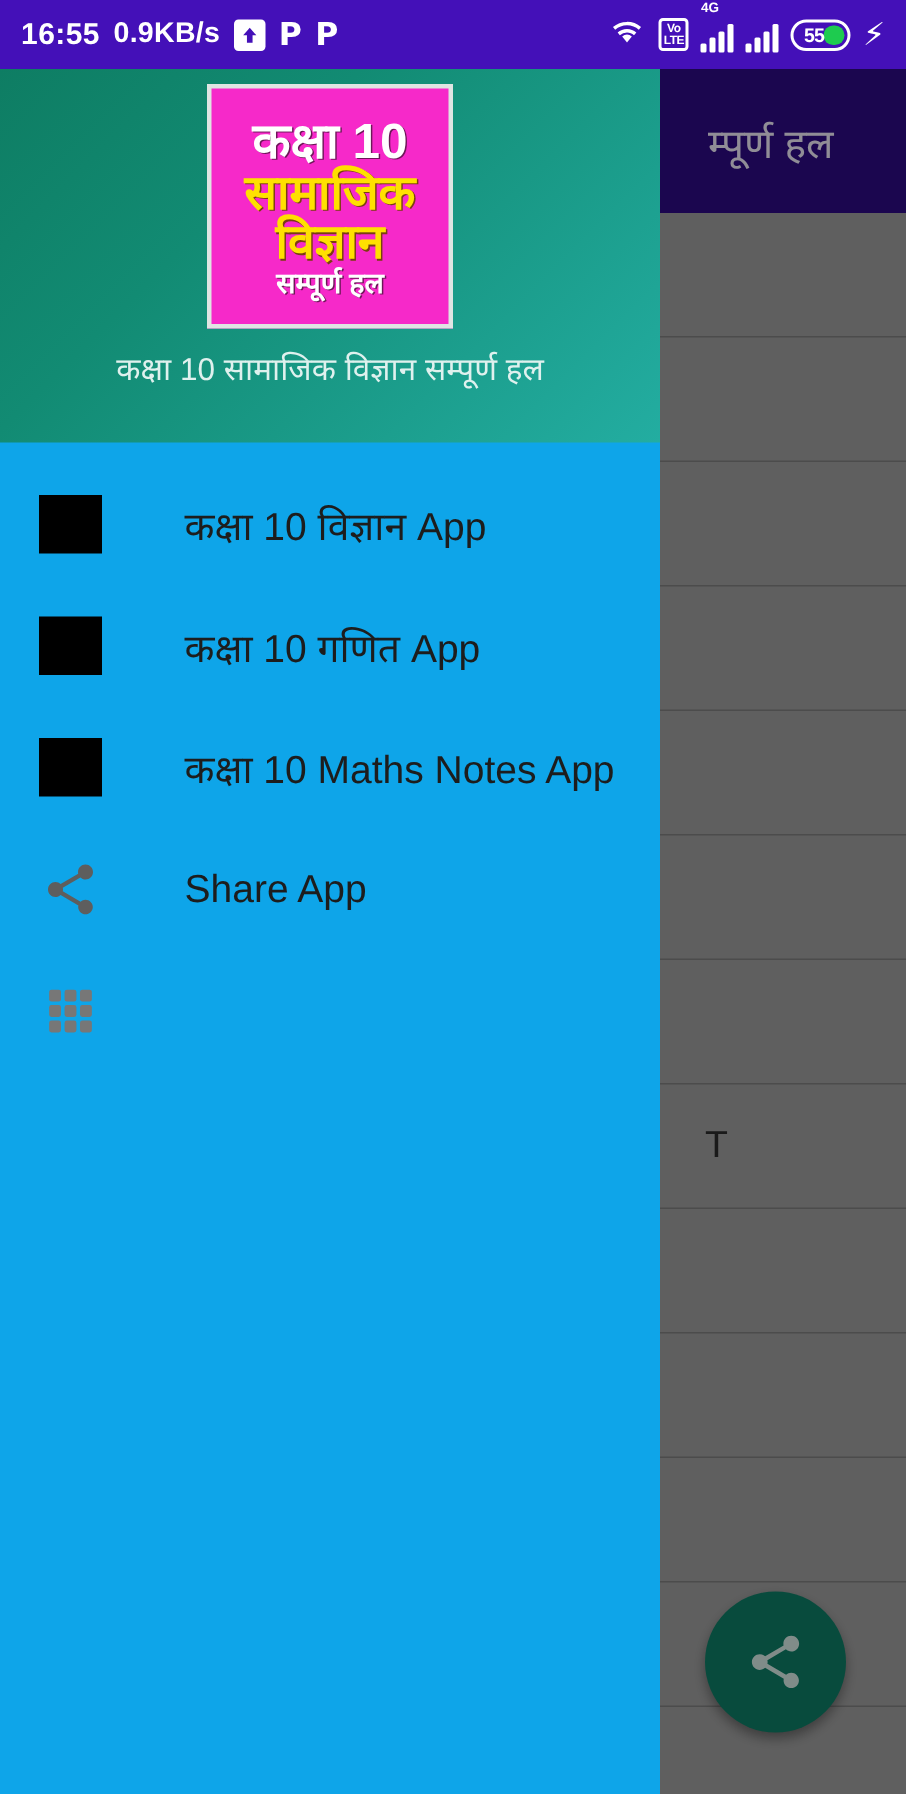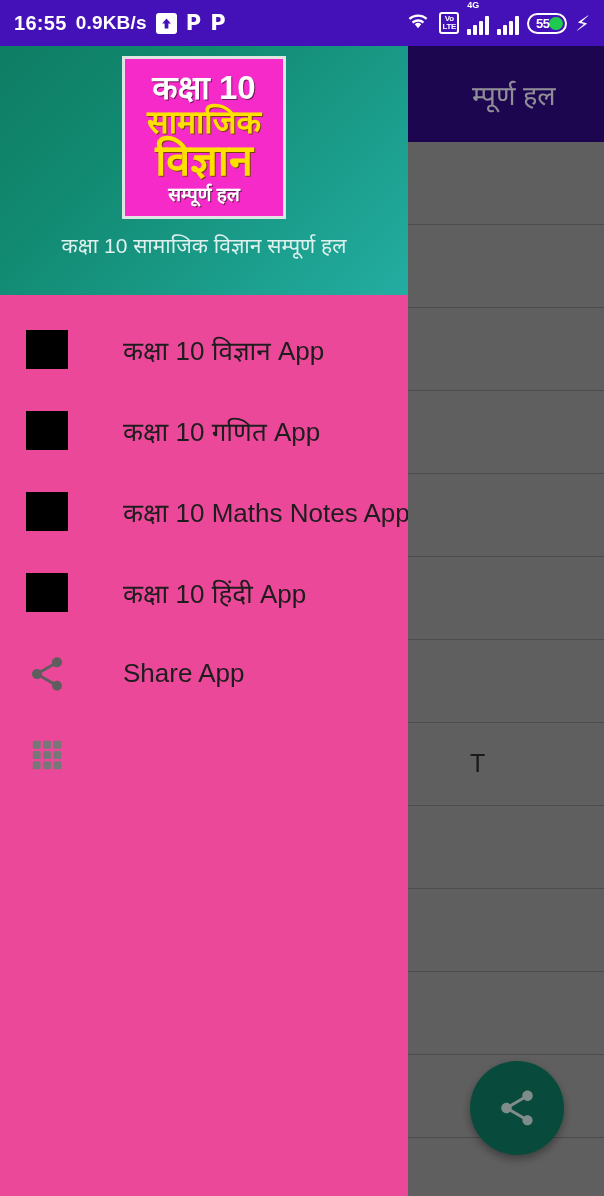--- a/index.html
+++ b/index.html
@@ -95,22 +95,22 @@
 
   
   #scrim {
     position: absolute; top: 46px; left: 0; width: 604px; height: 1150px;
     background: rgba(0,0,0,0.38);
   }
 
   
   #drawer {
     position: absolute; top: 46px; left: 0;
-    width: 408px; height: 1150px;
-    background: #ec4899;
+    width: 440px; height: 1150px;
+    background: #0ea5e9;
     overflow: hidden;
   }
   #drawer-header {
     position: relative;
     height: 249px;
     background: linear-gradient(135deg, #0e7d63 0%, #128b73 35%, #23ada1 100%);
     display: flex; flex-direction: column; align-items: center;
   }
   #app-icon {
     margin-top: 10px;
@@ -122,21 +122,21 @@
   }
   #app-icon .ic-l1 {
     color: #ffffff; font-size: 33px; font-weight: bold;
     text-shadow: 1px 1px 0 #6d1758; margin-bottom: 2px;
   }
   #app-icon .ic-l2 {
     color: #ffe000; font-size: 32px; font-weight: bold;
     text-shadow: 1px 1px 0 #7a3f10; margin-bottom: 1px;
   }
   #app-icon .ic-l3 {
-    color: #ffe000; font-size: 43px; font-weight: bold;
+    color: #ffe000; font-size: 32px; font-weight: bold;
     text-shadow: 1px 1px 0 #7a3f10; margin-bottom: 3px;
   }
   #app-icon .ic-l4 {
     color: #ffffff; font-size: 19px; font-weight: bold;
     text-shadow: 1px 1px 0 #6d1758;
   }
   #drawer-title {
     margin-top: 12px;
     color: #dff1ee; font-size: 21px; font-weight: 400;
     white-space: nowrap;
@@ -242,24 +242,20 @@
       <div class="menu-item">
         <span class="menu-icon square"></span>
         <span class="menu-label">कक्षा 10 गणित App</span>
       </div>
 
       <div class="menu-item">
         <span class="menu-icon square"></span>
         <span class="menu-label">कक्षा 10 Maths Notes App</span>
       </div>
 
-      <div class="menu-item">
-        <span class="menu-icon square"></span>
-        <span class="menu-label">कक्षा 10 हिंदी App</span>
-      </div>
 
 
       <div class="menu-item">
         <span class="menu-icon">
           <svg width="40" height="40" viewBox="0 0 24 24">
             <path fill="#5e5e5e" d="M18 16.08c-.76 0-1.44.3-1.96.77L8.91 12.7c.05-.23.09-.46.09-.7s-.04-.47-.09-.7l7.05-4.11c.54.5 1.25.81 2.04.81 1.66 0 3-1.34 3-3s-1.34-3-3-3-3 1.34-3 3c0 .24.04.47.09.7L8.04 9.81C7.5 9.31 6.79 9 6 9c-1.66 0-3 1.34-3 3s1.34 3 3 3c.79 0 1.5-.31 2.04-.81l7.12 4.16c-.05.21-.08.43-.08.65 0 1.61 1.31 2.92 2.92 2.92s2.92-1.31 2.92-2.92-1.31-2.92-2.92-2.92z"></path>
           </svg>
         </span>
         <span class="menu-label latin">Share App</span>
       </div>

